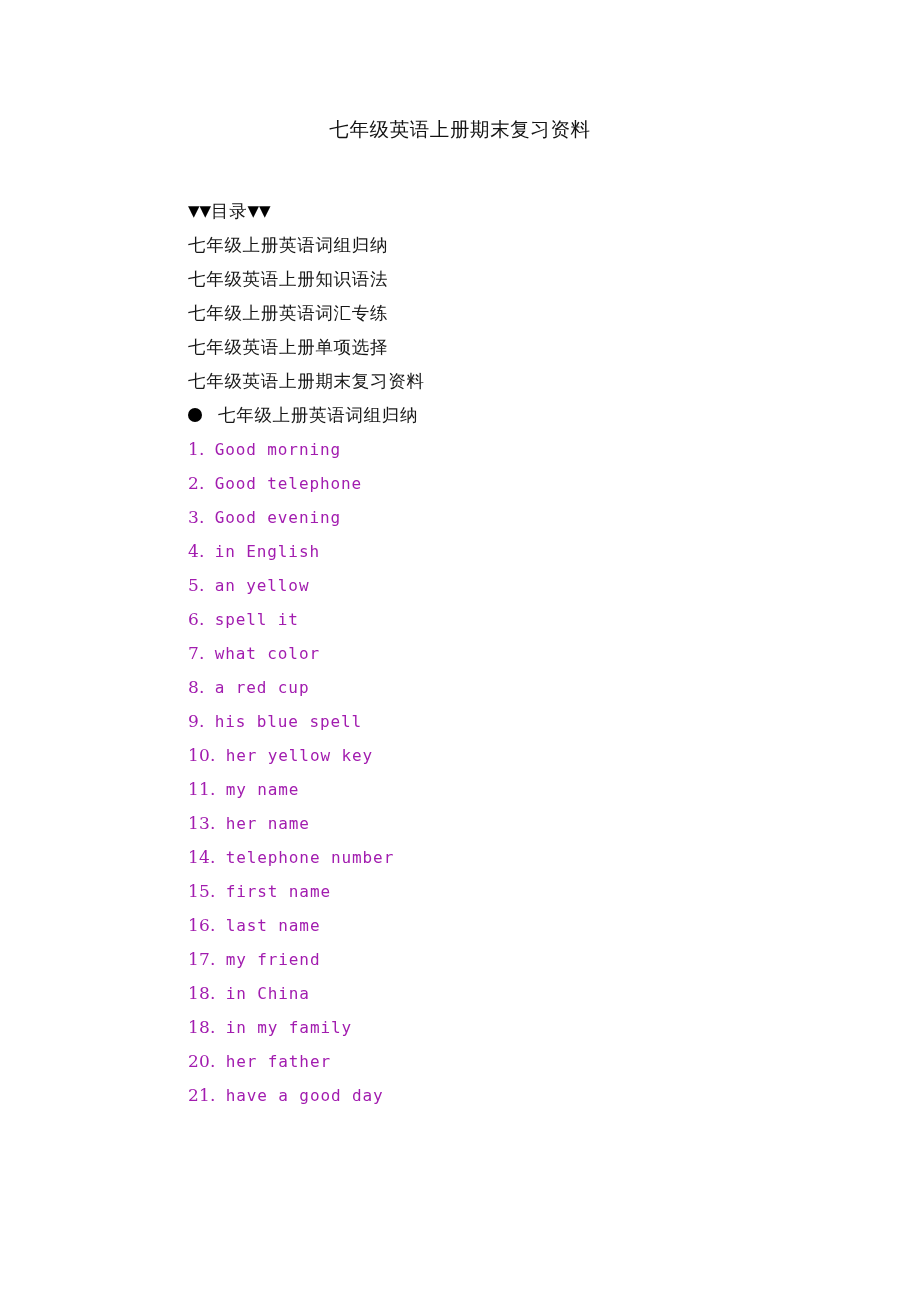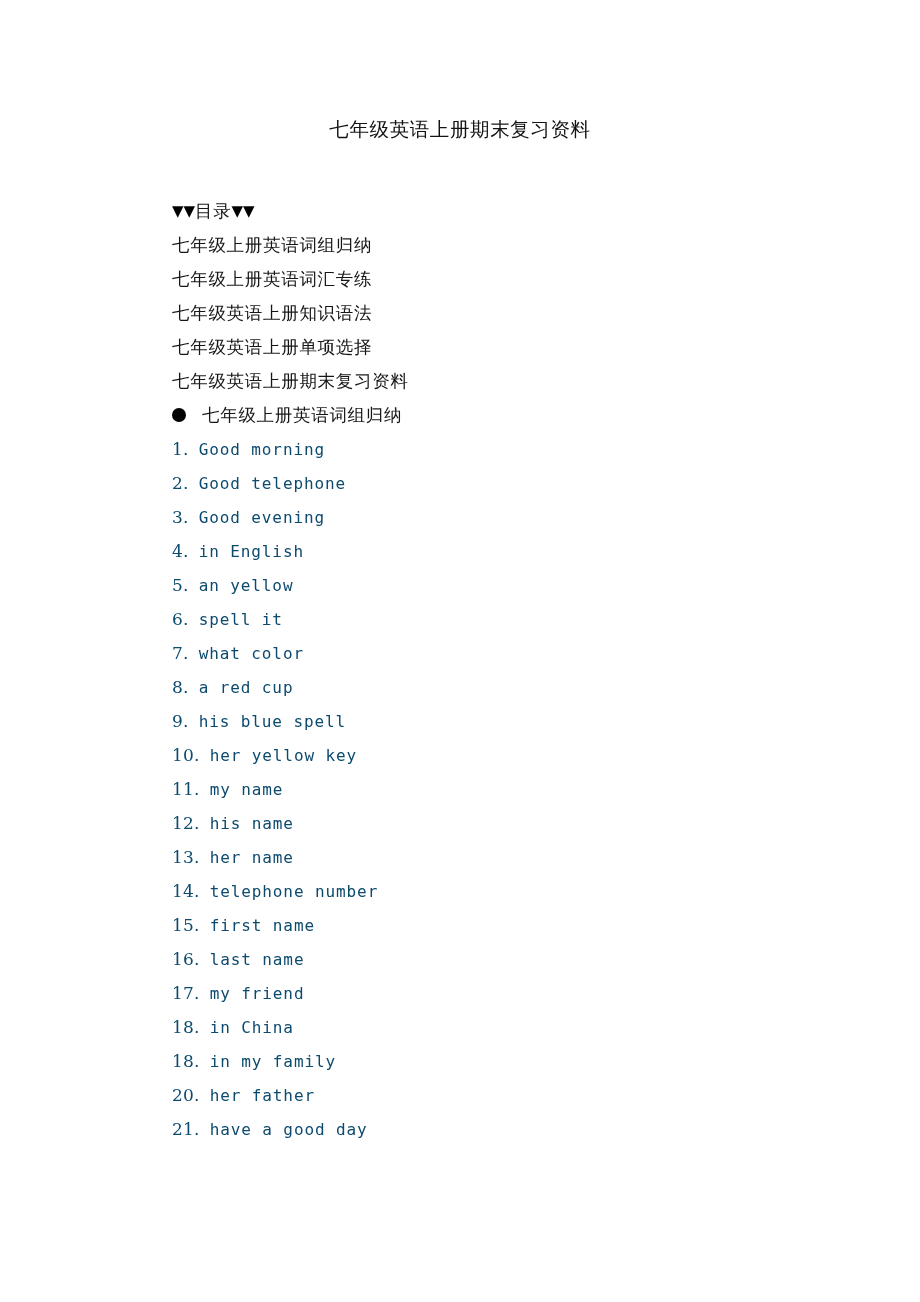--- a/index.html
+++ b/index.html
@@ -38,21 +38,21 @@
     font-size: 19.5px;
     line-height: 28px;
     letter-spacing: 0.6px;
     color: #131313;
     white-space: nowrap;
   }
 
   
   .content {
     position: absolute;
-    left: 172px;
+    left: 188px;
     top: 194px;
     width: 700px;
   }
 
   .toc-block {
     font-family: "DejaVu Serif", "Liberation Serif", serif;
     font-size: 17.5px;
     line-height: 34px;
     color: #161616;
     letter-spacing: 0.7px;
@@ -102,21 +102,21 @@
     margin-right: 16px;
   }
 
   
   .phrase-list {
     margin: 0;
     padding: 0;
     list-style: none;
     font-family: "DejaVu Serif", "Liberation Serif", serif;
     font-size: 17px;
-    color: #0c4a6e;
+    color: #a21caf;
   }
   .phrase-item {
     height: 34px;
     line-height: 34px;
     white-space: nowrap;
     display: block;
   }
   .phrase-num {
     display: inline-block;
     font-family: "DejaVu Serif", "Liberation Serif", serif;
@@ -140,22 +140,22 @@
 
   <div class="content">
 
     <div class="toc-block">
 
       <div class="toc-head">
         <span class="tri">▼▼</span><span class="toc-word">目录</span><span class="tri">▼▼</span>
       </div>
 
       <div class="toc-item">七年级上册英语词组归纳</div>
+      <div class="toc-item">七年级英语上册知识语法</div>
       <div class="toc-item">七年级上册英语词汇专练</div>
-      <div class="toc-item">七年级英语上册知识语法</div>
       <div class="toc-item">七年级英语上册单项选择</div>
       <div class="toc-item">七年级英语上册期末复习资料</div>
     </div>
 
     <div class="section-head">
       <span class="bullet-dot"></span>
       <span>七年级上册英语词组归纳</span>
     </div>
 
     <ol class="phrase-list">
@@ -186,23 +186,20 @@
       <li class="phrase-item">
         <span class="phrase-num">9.</span><span class="phrase-text">his blue spell</span>
       </li>
       <li class="phrase-item">
         <span class="phrase-num">10.</span><span class="phrase-text">her yellow key</span>
       </li>
       <li class="phrase-item">
         <span class="phrase-num">11.</span><span class="phrase-text">my name</span>
       </li>
       <li class="phrase-item">
-        <span class="phrase-num">12.</span><span class="phrase-text">his name</span>
-      </li>
-      <li class="phrase-item">
         <span class="phrase-num">13.</span><span class="phrase-text">her name</span>
       </li>
       <li class="phrase-item">
         <span class="phrase-num">14.</span><span class="phrase-text">telephone number</span>
       </li>
       <li class="phrase-item">
         <span class="phrase-num">15.</span><span class="phrase-text">first name</span>
       </li>
       <li class="phrase-item">
         <span class="phrase-num">16.</span><span class="phrase-text">last name</span>

